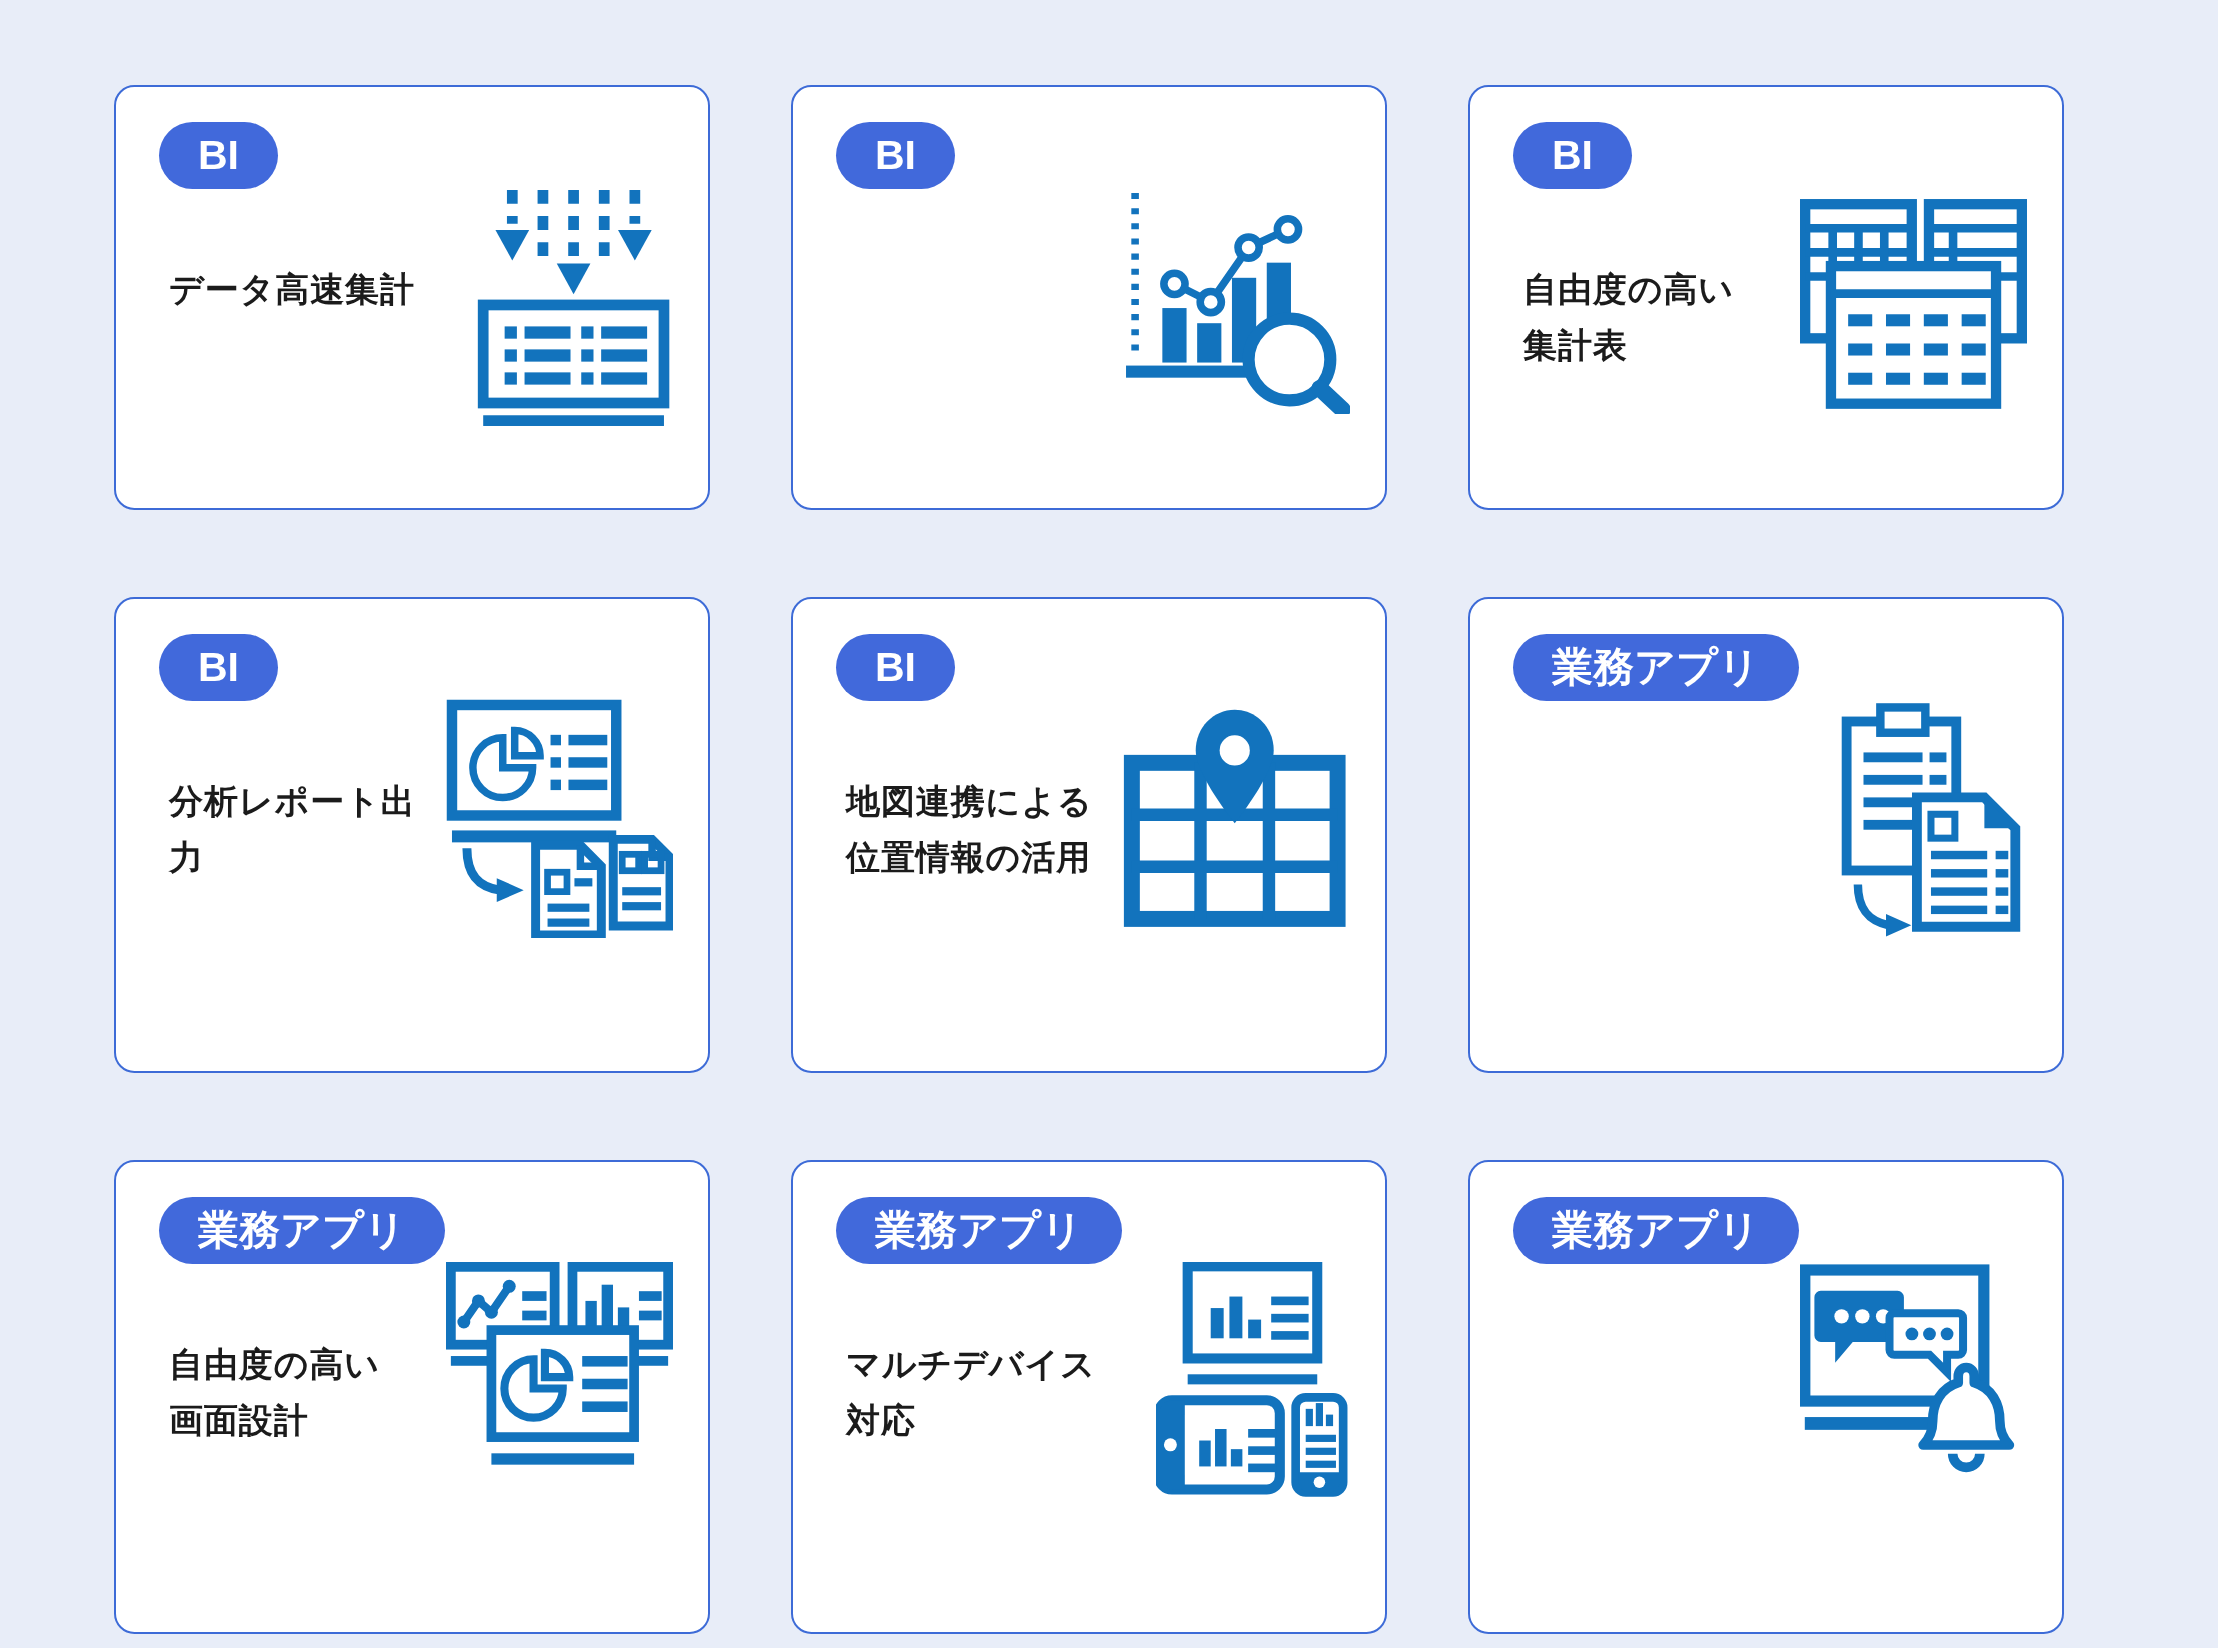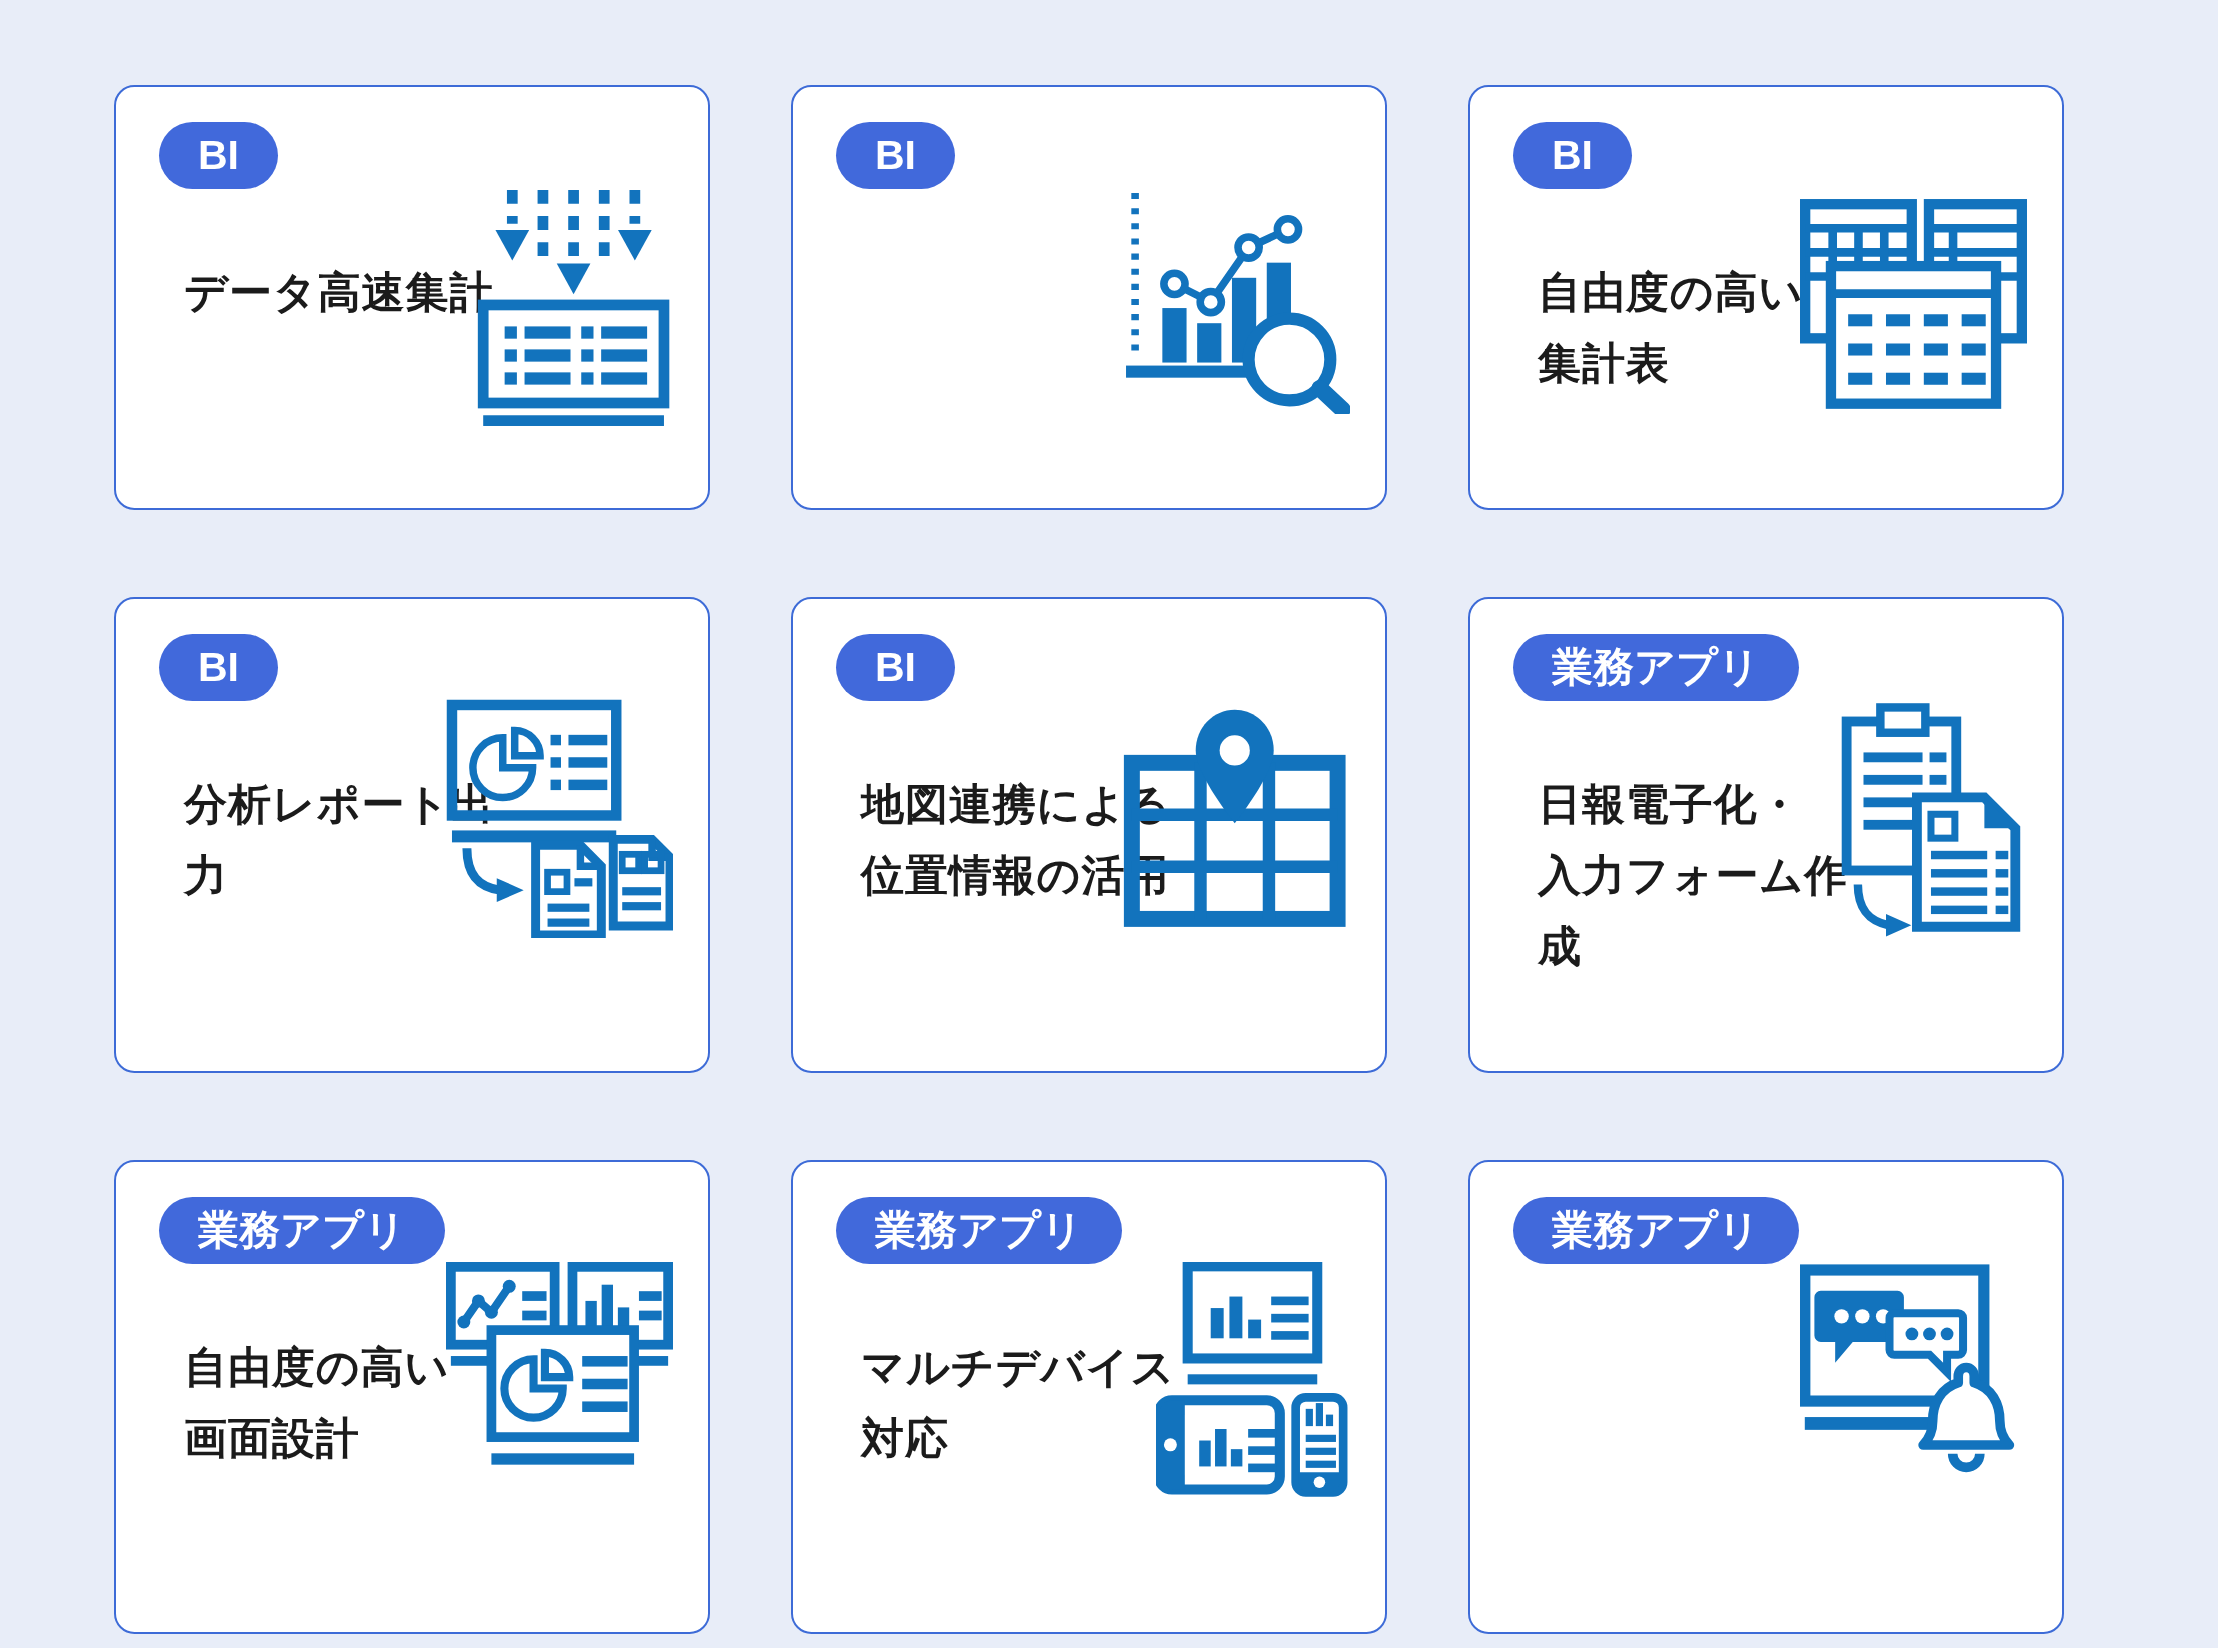--- a/index.html
+++ b/index.html
@@ -37,28 +37,27 @@
     position:absolute;top:35px;left:43px;
     height:67px;line-height:67px;
     padding:0 39px;
     background:var(--badge-bg);
     color:var(--badge-text);
     font-size:41px;font-weight:bold;
     border-radius:927px;
     white-space:nowrap;
   }
   .title{
-    position:absolute;top:174px;left:68px;
+    position:absolute;top:174px;left:53px;
     width:336px;
-    font-size:43px;font-weight:bold;
+    font-size:34px;font-weight:bold;
     color:var(--title-color);
     line-height:1.65;
     letter-spacing:0.9px;
     white-space:pre-line;
-    font-family:Liberation Mono, monospace;
   }
   .icon{
     position:absolute;top:100px;right:35px;
     width:227px;height:239px;
     color:var(--icon-color);
     display:flex;align-items:flex-start;justify-content:flex-end;
   }
   .icon svg{max-width:100%;max-height:100%;}
 </style>
 </head>
@@ -222,23 +221,20 @@
           <line x1="5" y1="94.6" x2="121" y2="94.6"></line>
         </g>
         <path d="M63 6 C51 6 41 16 41 29 C41 40 55 60 63 70 C71 60 85 40 85 29 C85 16 75 6 63 6 Z" fill="currentColor"></path>
         <circle cx="63" cy="29" r="8.5" fill="#FFFFFF"></circle>
       </svg>
     </div>
   </div>
 
   <div class="card">
     <div class="badge">業務アプリ</div>
-    <div class="title">日報電子化・
-入力フォーム作
-成</div>
     <div class="icon">
       <svg viewBox="0 0 132 170" preserveAspectRatio="xMidYMin meet">
         <rect x="4" y="16" width="78" height="106" stroke="currentColor" stroke-width="7" fill="none"></rect>
         <rect x="28" y="6" width="32" height="18" stroke="currentColor" stroke-width="6" fill="#FFFFFF"></rect>
         <g fill="currentColor">
           <rect x="16" y="38" width="42" height="7"></rect>
             <rect x="63" y="38" width="12" height="7"></rect>
           <rect x="16" y="54" width="42" height="7"></rect>
             <rect x="63" y="54" width="12" height="7"></rect>
           <rect x="16" y="70" width="42" height="7"></rect>

